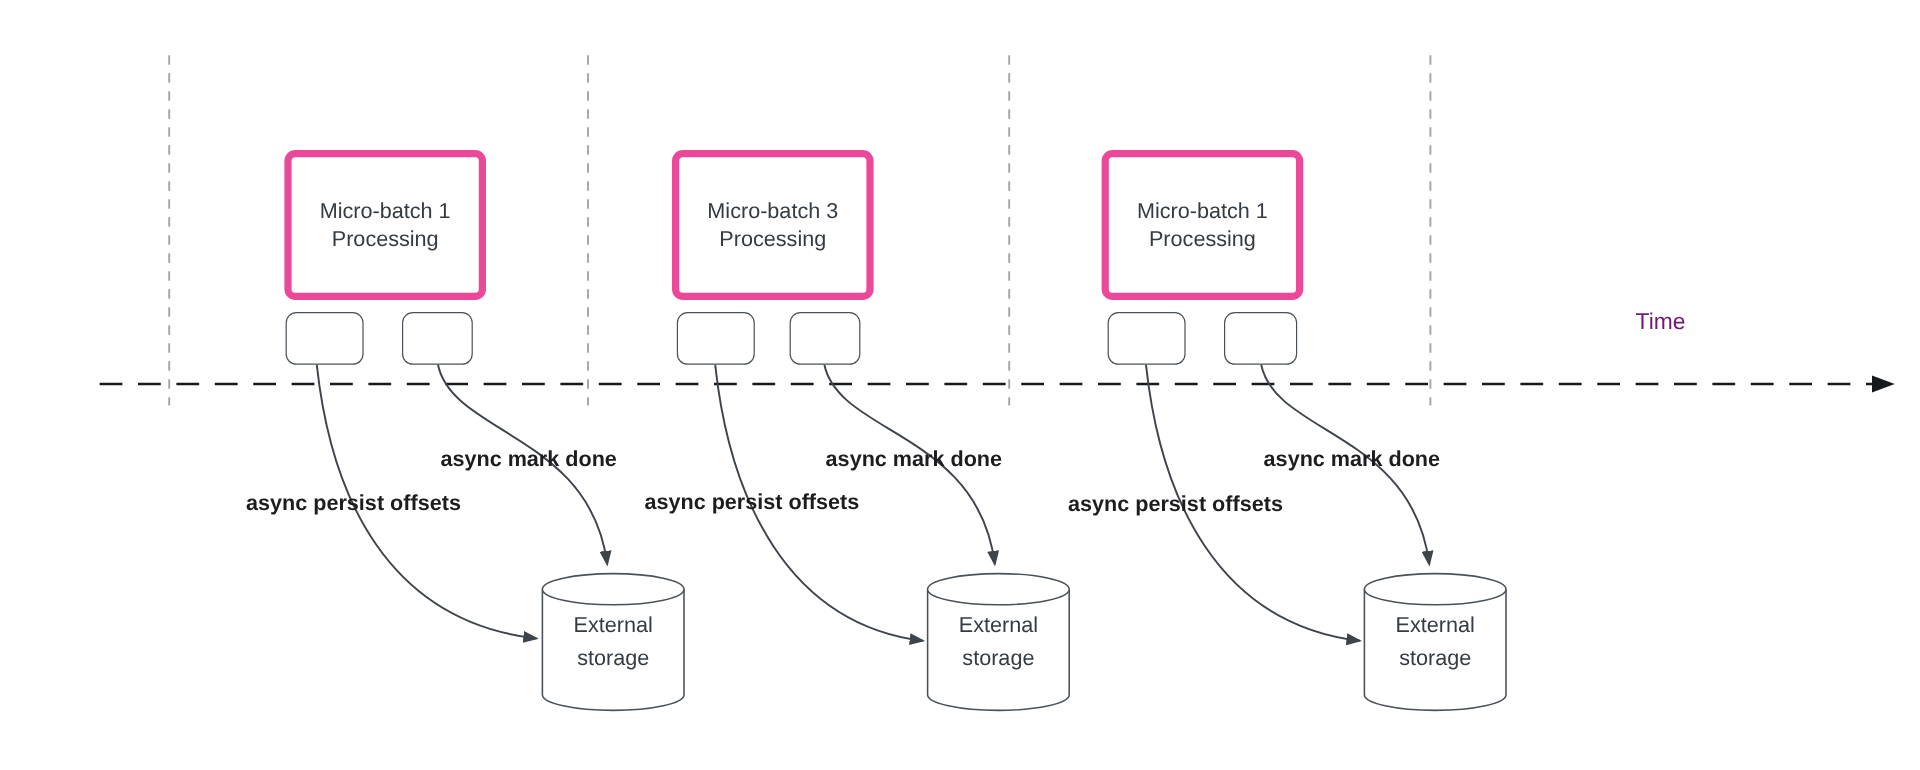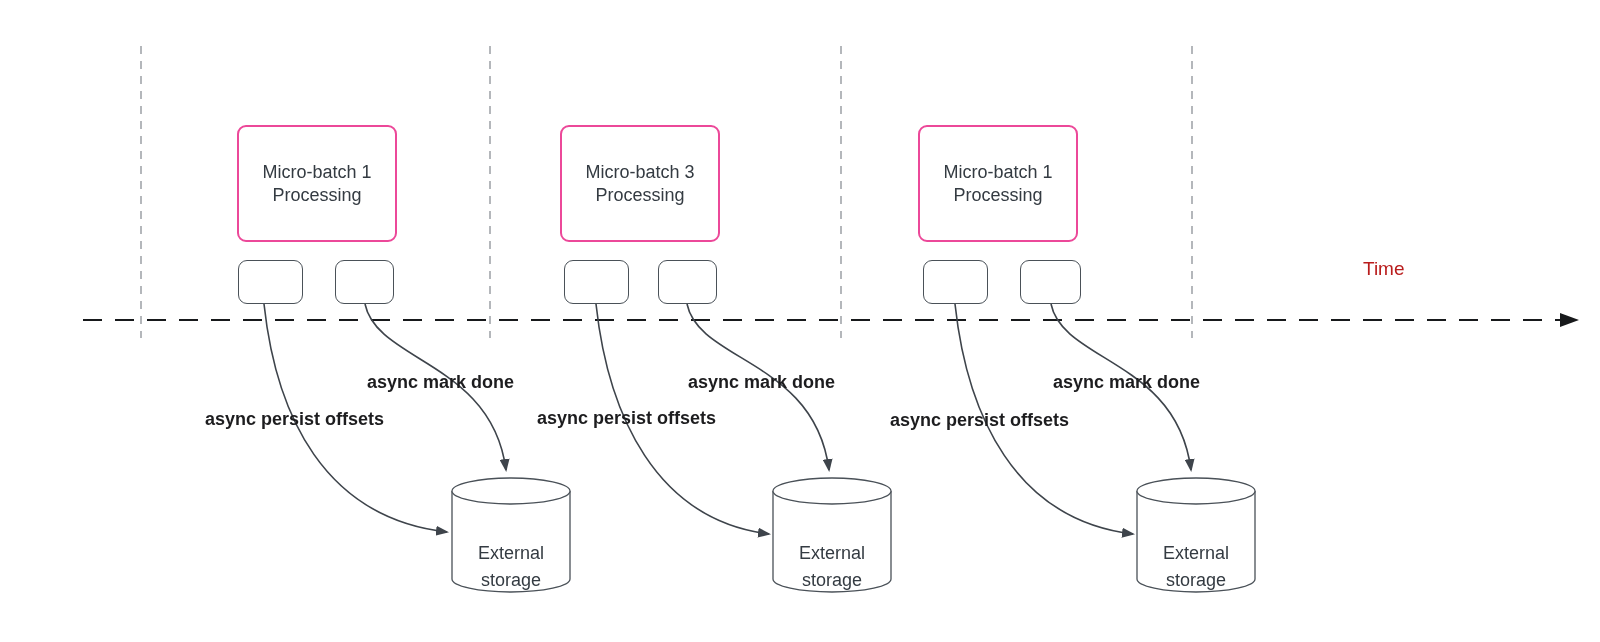--- a/index.html
+++ b/index.html
@@ -11,21 +11,21 @@
     font-family: "Liberation Sans", sans-serif;
     overflow: hidden;
   }
   .layer { position: absolute; left: 0; top: 0; }
   .guide { stroke: #a2a6ab; stroke-width: 1.6; stroke-dasharray: 8 7; }
   .axis  { stroke: #17191b; stroke-width: 2.2; stroke-dasharray: 19 13; }
   .arrowpath { stroke: #3e444b; stroke-width: 1.6; fill: none; }
   .shape { stroke: #4a5158; stroke-width: 1.3; fill: #ffffff; }
   .bigbox {
     position: absolute;
-    border: 2px solid #ec4899;
+    border: 6px solid #ec4899;
     border-radius: 9px;
     background: #ffffff;
     display: flex;
     align-items: center;
     justify-content: center;
   }
   .bigbox .boxtext {
     font-size: 18px;
     line-height: 23px;
     color: #343b42;
@@ -48,28 +48,27 @@
     white-space: nowrap;
   }
   .storagelabel {
     position: absolute;
     width: 120px;
     font-size: 18px;
     line-height: 27px;
     color: #343b42;
     text-align: center;
     white-space: pre-line;
-    margin-top: 32px;
   }
   .timelabel {
     position: absolute;
     left: 1363px;
     top: 258px;
     font-size: 19px;
-    color: #b91c1c;
+    color: #701a75;
   }
 </style>
 </head>
 <body>
 
 <div class="canvas">
 
   <svg class="layer" width="1600" height="642" viewBox="0 0 1600 642">
     <defs>
       <marker id="ah" markerWidth="13" markerHeight="10" refX="11" refY="5" orient="auto" markerUnits="userSpaceOnUse">

